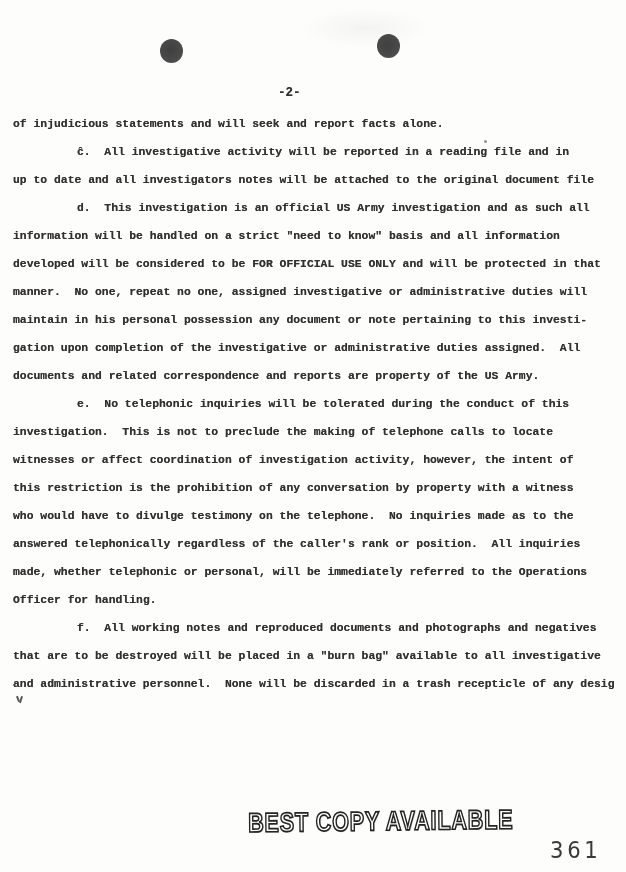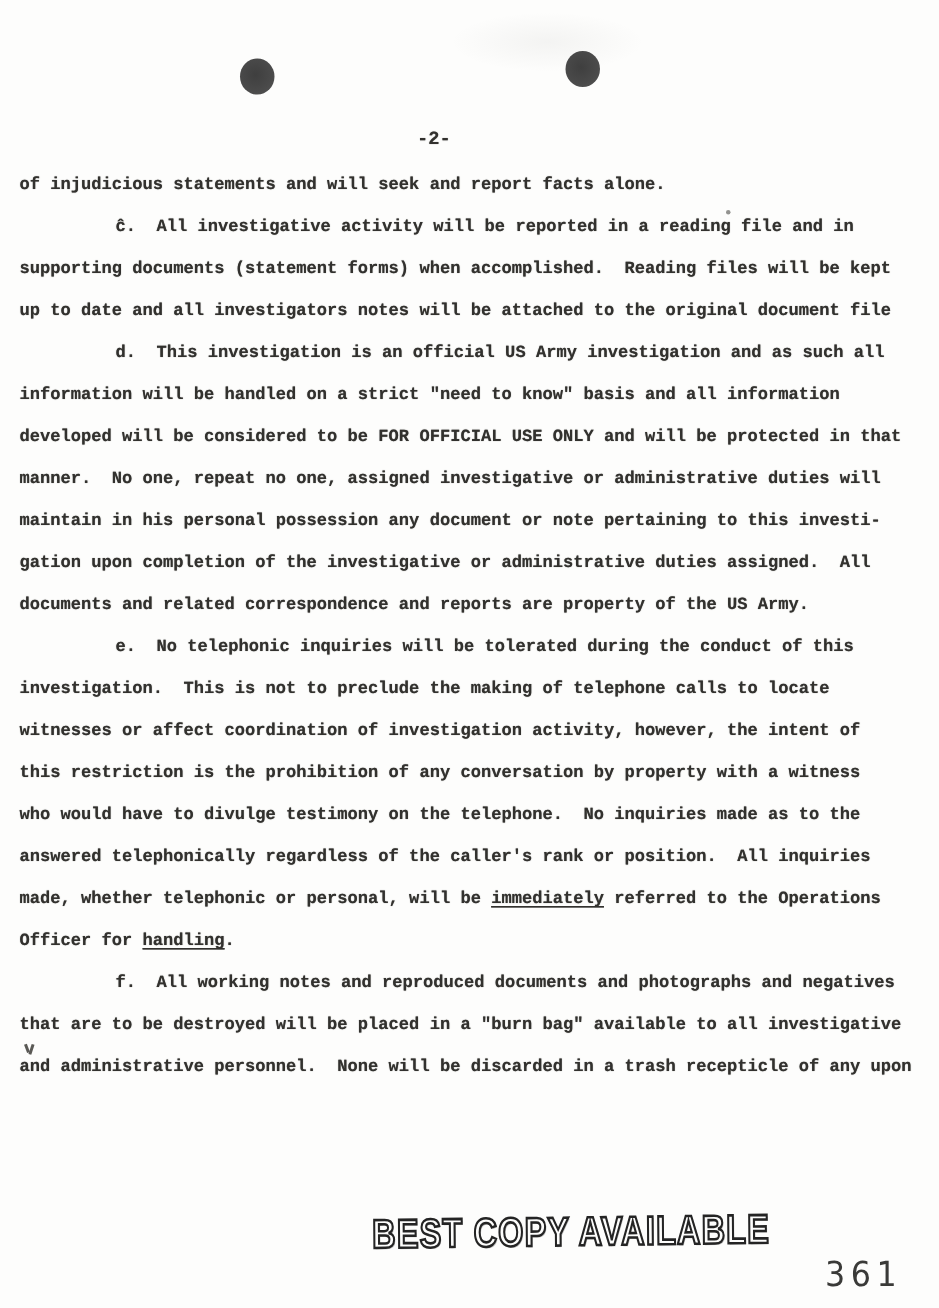--- a/index.html
+++ b/index.html
@@ -44,21 +44,20 @@
     text-shadow: 0 0 0.6px rgba(50,49,46,0.75);
   }
   .line {
     height: 28px;
     line-height: 28px;
     white-space: pre;
     overflow: visible;
   }
   .line.indent { padding-left: 64px; }
   .u {
-    text-decoration: underline;
     text-underline-offset: 2px;
   }
   
   .stray-mark {
     position: absolute;
     left: 16px;
     top: 696px;
     width: 6px;
     height: 7px;
   }
@@ -125,40 +124,39 @@
   <div class="hole hole-left"></div>
   <div class="hole hole-right"></div>
 
   <div class="top-page-num">-2-</div>
 
   <div class="speck"></div>
 
   <div class="text-block">
       <div class="line"><span>of injudicious statements and will seek and report facts alone.</span></div>
       <div class="line indent"><span>ĉ.  All investigative activity will be reported in a reading file and in</span></div>
-      <div class="line"><span>supporting documents (statement forms) when accomplished.  Reading files will be kept</span></div>
       <div class="line"><span>up to date and all investigators notes will be attached to the original document file</span></div>
       <div class="line indent"><span>d.  This investigation is an official US Army investigation and as such all</span></div>
       <div class="line"><span>information will be handled on a strict "need to know" basis and all information</span></div>
       <div class="line"><span>developed will be considered to be FOR OFFICIAL USE ONLY and will be protected in that</span></div>
       <div class="line"><span>manner.  No one, repeat no one, assigned investigative or administrative duties will</span></div>
       <div class="line"><span>maintain in his personal possession any document or note pertaining to this investi-</span></div>
       <div class="line"><span>gation upon completion of the investigative or administrative duties assigned.  All</span></div>
       <div class="line"><span>documents and related correspondence and reports are property of the US Army.</span></div>
       <div class="line indent"><span>e.  No telephonic inquiries will be tolerated during the conduct of this</span></div>
       <div class="line"><span>investigation.  This is not to preclude the making of telephone calls to locate</span></div>
       <div class="line"><span>witnesses or affect coordination of investigation activity, however, the intent of</span></div>
       <div class="line"><span>this restriction is the prohibition of any conversation by property with a witness</span></div>
       <div class="line"><span>who would have to divulge testimony on the telephone.  No inquiries made as to the</span></div>
       <div class="line"><span>answered telephonically regardless of the caller's rank or position.  All inquiries</span></div>
       <div class="line"><span>made, whether telephonic or personal, will be </span><span class="u">immediately</span><span> referred to the Operations</span></div>
       <div class="line"><span>Officer for </span><span class="u">handling</span><span>.</span></div>
       <div class="line indent"><span>f.  All working notes and reproduced documents and photographs and negatives</span></div>
       <div class="line"><span>that are to be destroyed will be placed in a "burn bag" available to all investigative</span></div>
-      <div class="line"><span>and administrative personnel.  None will be discarded in a trash recepticle of any upon</span></div>
+      <div class="line"><span>and administrative personnel.  None will be discarded in a trash recepticle of any desig</span></div>
     </div>
 
   <div class="stray-mark"></div>
 
   <div class="stamp">BEST COPY AVAILABLE</div>
 
   <div class="bottom-page-num">361</div>
 
 </div>
 

